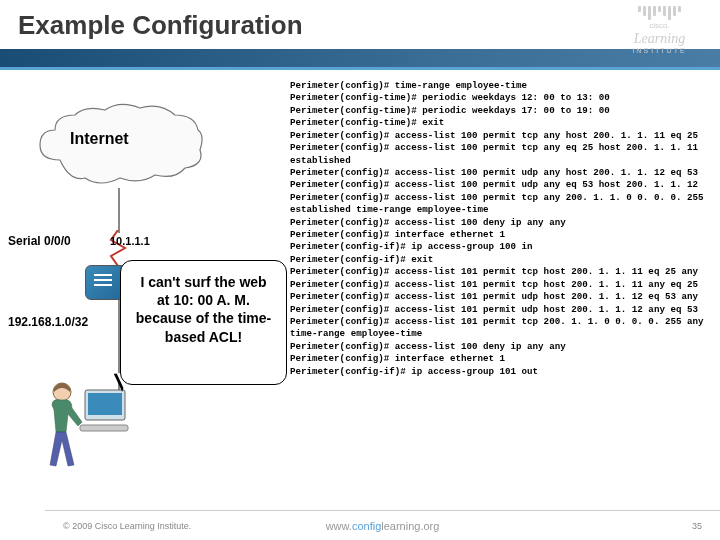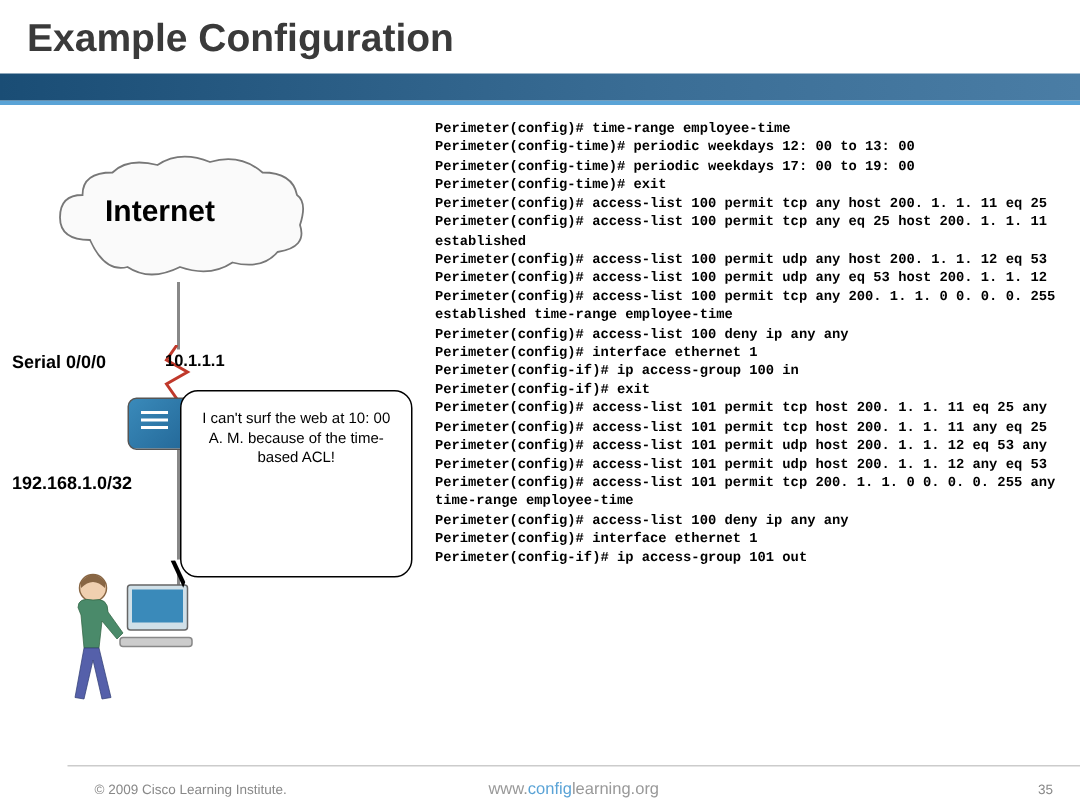--- a/index.html
+++ b/index.html
@@ -9,44 +9,60 @@
   .stripe { position: absolute; bottom: 0; left: 0; right: 0; height: 18px; background: linear-gradient(90deg, #1a4d75 0%, #2a5d85 30%, #3a6d95 60%, #4a7da5 100%); }
   .logo { position: absolute; right: 18px; top: 6px; width: 85px; text-align: center; }
   .bars { display: flex; justify-content: center; gap: 2px; margin-bottom: 2px; }
   .bar { width: 3px; background: #d0d0d0; border-radius: 1px; }
   .logo-txt { font-size: 8px; color: #ccc; line-height: 1.1; }
   .logo-lrn { font-family: 'Times New Roman', serif; font-style: italic; font-size: 14px; color: #ccc; }
   .logo-inst { font-size: 7px; letter-spacing: 2px; color: #ccc; }
   .content { position: relative; height: 440px; }
   .diagram { position: absolute; left: 0; top: 0; width: 280px; height: 440px; }
   .cloud { position: absolute; left: 30px; top: 30px; width: 180px; height: 90px; }
-  .internet-lbl { position: absolute; left: 70px; top: 60px; font-size: 20px; font-weight: bold; }
+  .internet-lbl { position: absolute; left: 70px; top: 60px; font-size: 16px; font-weight: bold; }
   .serial-lbl { position: absolute; left: 8px; top: 164px; font-size: 12px; font-weight: bold; }
   .ip1-lbl { position: absolute; left: 110px; top: 165px; font-size: 11px; font-weight: bold; }
   .router { position: absolute; left: 85px; top: 195px; width: 70px; height: 35px; background: linear-gradient(135deg, #3a8aba, #1a5a8a); border-radius: 6px; border: 1px solid #555; }
   .r-lines { position: absolute; left: 8px; top: 8px; display: flex; flex-direction: column; gap: 3px; }
   .r-lines div { width: 18px; height: 2px; background: #fff; }
   .r1-lbl { position: absolute; right: 8px; top: 10px; color: #fff; font-size: 12px; font-weight: bold; }
   .ip2-lbl { position: absolute; left: 8px; top: 245px; font-size: 12px; font-weight: bold; }
   .pc { position: absolute; left: 40px; top: 300px; width: 90px; height: 100px; }
-  .bubble { position: absolute; left: 120px; top: 190px; width: 155px; height: 125px; background: #fff; border: 1.5px solid #000; border-radius: 12px; padding: 12px; font-size: 10px; font-weight: normal; line-height: 1.3; text-align: center; }
+  .bubble { position: absolute; left: 120px; top: 190px; width: 167px; height: 125px; background: #fff; border: 1.5px solid #000; border-radius: 12px; padding: 12px; font-size: 14px; font-weight: bold; line-height: 1.3; text-align: center; }
   .bubble-tail { position: absolute; left: 112px; top: 300px; width: 0; height: 0; border-right: 14px solid #000; border-top: 6px solid transparent; border-bottom: 14px solid transparent; transform: rotate(20deg); }
   .bubble-tail-inner { position: absolute; left: 115px; top: 300px; width: 0; height: 0; border-right: 12px solid #fff; border-top: 5px solid transparent; border-bottom: 12px solid transparent; transform: rotate(20deg); }
   .cli { position: absolute; left: 290px; top: 10px; width: 420px; font-family: 'Courier New', monospace; font-size: 9.2px; line-height: 1.35; font-weight: bold; white-space: pre-wrap; }
   .wire { position: absolute; background: #888; }
   .footer { position: absolute; bottom: 0; left: 0; right: 0; height: 30px; border-top: 1px solid #ccc; padding: 0 18px; display: flex; align-items: center; justify-content: space-between; font-size: 9px; color: #888; margin-left: 45px; }
   .foot-center { position: absolute; left: 50%; transform: translateX(-50%); color: #999; font-size: 11px; }
   .foot-center .b { color: #5aa3d6; }
 </style>
 </head>
 <body>
 
 <div class="header">
   <h1 class="title">Example Configuration</h1>
   <div class="stripe"></div>
+  <div class="logo">
+    <div class="bars">
+      <div class="bar" style="height:6px"></div>
+        <div class="bar" style="height:10px"></div>
+      <div class="bar" style="height:14px"></div>
+        <div class="bar" style="height:10px"></div>
+      <div class="bar" style="height:6px"></div>
+        <div class="bar" style="height:10px"></div>
+      <div class="bar" style="height:14px"></div>
+        <div class="bar" style="height:10px"></div>
+      <div class="bar" style="height:6px"></div>
+    </div>
+    <div class="logo-txt">cisco.</div>
+    <div class="logo-lrn">Learning</div>
+    <div class="logo-inst">INSTITUTE</div>
+  </div>
 </div>
 
 <div class="content">
   <div class="diagram">
     <svg class="cloud" viewBox="0 0 180 90">
       <path d="M 30 60 Q 10 60 10 45 Q 10 30 25 30 Q 25 15 45 15 Q 55 5 75 10 Q 90 0 110 8 Q 130 2 145 15 Q 165 15 168 30 Q 175 35 170 50 Q 175 65 155 68 Q 145 80 125 75 Q 110 85 90 78 Q 70 88 55 78 Q 40 82 30 60 Z" fill="#fafafa" stroke="#777" stroke-width="1.2"></path>
     </svg>
     <div class="internet-lbl">Internet</div>
     <div class="wire" style="left:118px; top:118px; width:2px; height:45px;"></div>
     <svg style="position:absolute; left:108px; top:160px; width:20px; height:36px;">

